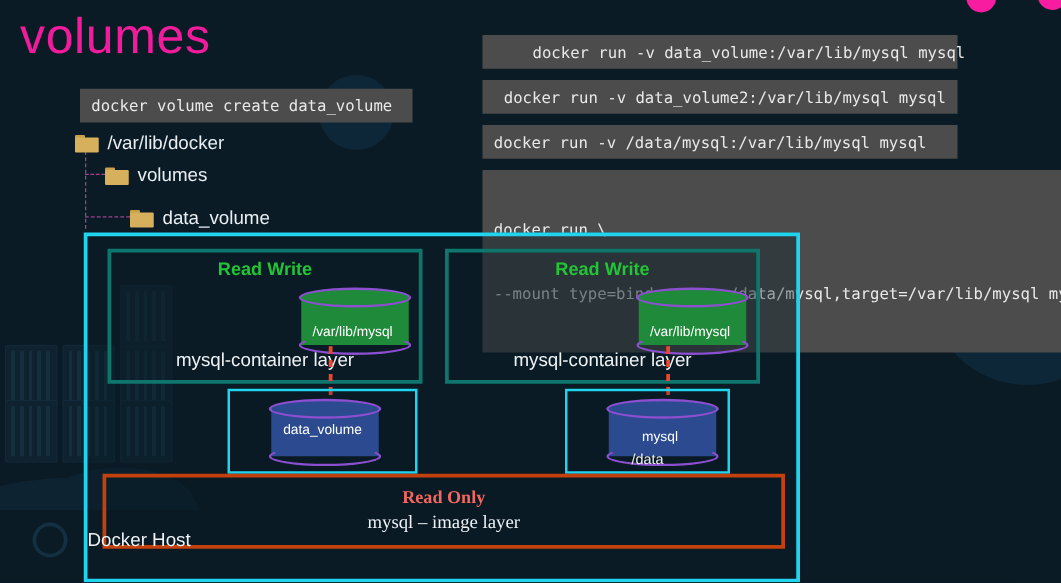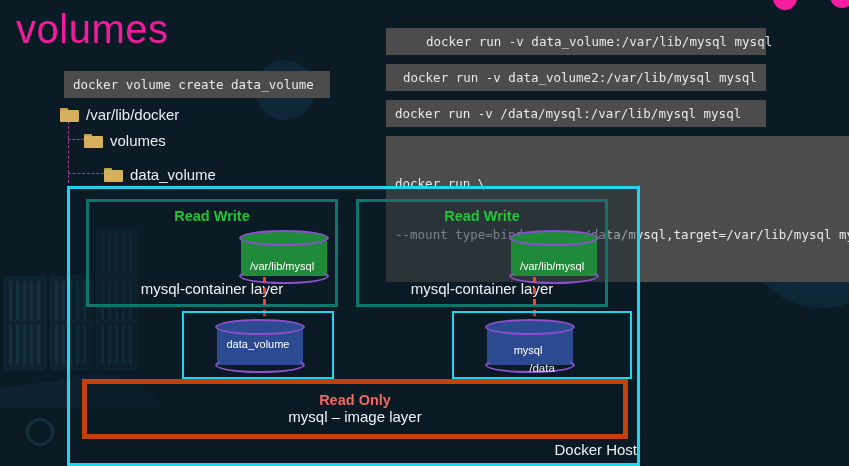--- a/index.html
+++ b/index.html
@@ -188,35 +188,36 @@
   .cyl-blue  .cap { background: #2b4a8f; }
 
   .connector {
     position: absolute;
     width: 3px;
     background: repeating-linear-gradient(180deg,#f1462c 0 6px,transparent 6px 11px);
   }
 
   .ro-box {
     position: absolute;
-    border: 5px solid #c2410c;
+    border: 3px solid #c2410c;
     background: rgba(11,27,38,0.3);
+    font-family: Liberation Serif, serif;
   }
   .ro-title {
     position: absolute; width: 100%; text-align: center;
     top: 8px; color: #f2685f; font-weight: bold; font-size: 14.5px;
   }
   .ro-sub {
     position: absolute; width: 100%; text-align: center;
     bottom: 9px; color: #eef2f5; font-size: 15px;
   }
   .host-label {
     position: absolute;
-    width: 100%; text-align: right;
-    bottom: 5px;
+    width: 100%; text-align: left;
+    bottom: 22px;
     color: #eef2f5;
     font-size: 15px;
   }
 </style>
 </head>
 <body>
 
 <div id="slide">
 
   <div class="bg-layer">
@@ -311,21 +312,21 @@
 
     <div class="vol-box" style="left:112px;top:122px;width:152px;height:68px;">
       <div class="cyl cyl-blue" style="left:31px;top:6px;width:90px;height:54px;">
         <div class="cap" style="height:38px;"></div>
         <div class="bot" style="top:38px;"></div>
         <div class="top"></div>
         <div class="cyl-text" style="top:19px;">data_volume</div>
       </div>
     </div>
 
-    <div class="vol-box" style="left:382px;top:122px;width:180px;height:68px;">
+    <div class="vol-box" style="left:382px;top:122px;width:132px;height:68px;">
       <div class="cyl cyl-blue" style="left:31px;top:6px;width:90px;height:54px;">
         <div class="cap" style="height:38px;"></div>
         <div class="bot" style="top:38px;"></div>
         <div class="top"></div>
         <div class="cyl-text" style="top:25px;">mysql</div>
       </div>
       <div class="vol-path">/data</div>
     </div>
 
     <div class="ro-box" style="left:12px;top:190px;width:546px;height:60px;">

